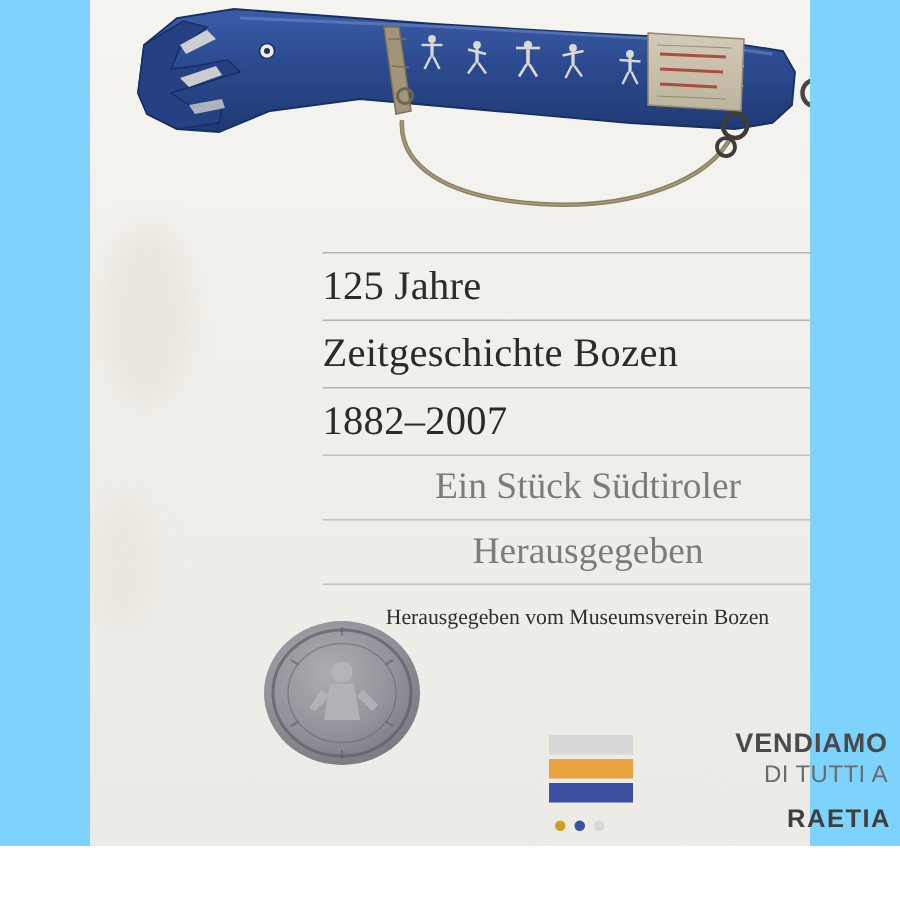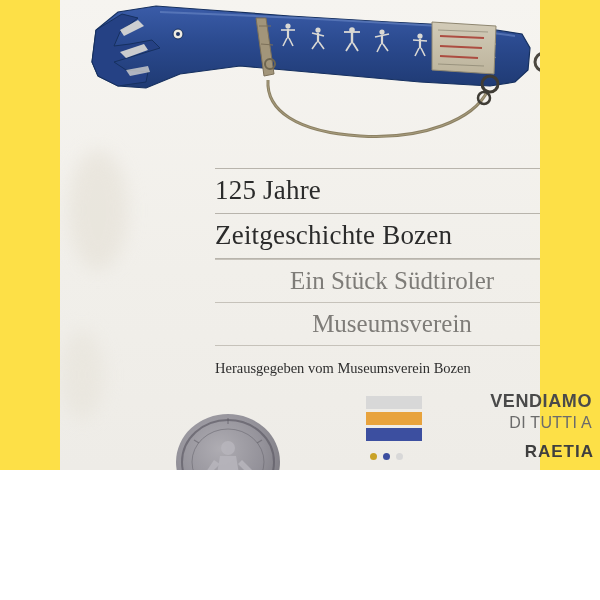--- a/index.html
+++ b/index.html
@@ -6,22 +6,22 @@
     margin: 0;
     padding: 0;
     background: #ffffff;
   }
   body {
     font-family: "Liberation Serif", serif;
   }
   .page {
     position: relative;
     width: 600px;
-    height: 470px;
-    background: #fde047;
+    height: 564px;
+    background: #7dd3fc;
     overflow: hidden;
   }
 
   
   .cover {
     position: absolute;
     left: 60px;
     top: 0;
     width: 480px;
     height: 600px;
@@ -91,21 +91,21 @@
     color: #7e7c78;
     padding: 8px 0 9px 0;
     padding-left: 14px;
     white-space: nowrap;
     text-align: center;
   }
   .editor {
     font-size: 14.5px;
     color: #2e2e2e;
     padding: 14px 0 0 0;
-    text-align: left;
+    text-align: center;
     white-space: nowrap;
   }
 
   
   .coin-wrap {
     position: absolute;
     left: 110px;
     top: 408px;
     width: 120px;
     height: 110px;
@@ -289,24 +289,25 @@
         <circle cx="424" cy="58" r="6" fill="none" stroke="#3f3c35" stroke-width="2.5"></circle>
       </svg>
     </div>
 
     <div class="title-block">
       <div class="rule"></div>
       <div class="line-main">125 Jahre</div>
       <div class="rule"></div>
       <div class="line-main">Zeitgeschichte Bozen</div>
       <div class="rule"></div>
+      <div class="line-main">1882–2007</div>
       <div class="rule thin"></div>
       <div class="line-sub">Ein Stück Südtiroler</div>
       <div class="rule thin"></div>
-      <div class="line-sub">Museumsverein</div>
+      <div class="line-sub">Herausgegeben</div>
       <div class="rule thin"></div>
       <div class="editor">Herausgegeben vom Museumsverein Bozen</div>
     </div>
 
     <div class="coin-wrap">
       <svg width="120" height="110" viewBox="0 0 120 110" xmlns="http://www.w3.org/2000/svg">
         <defs>
           <radialGradient id="coinGrad" cx="42%" cy="36%" r="70%">
             <stop offset="0%" stop-color="#a9a7ae"></stop>
             <stop offset="60%" stop-color="#8c8a93"></stop>

